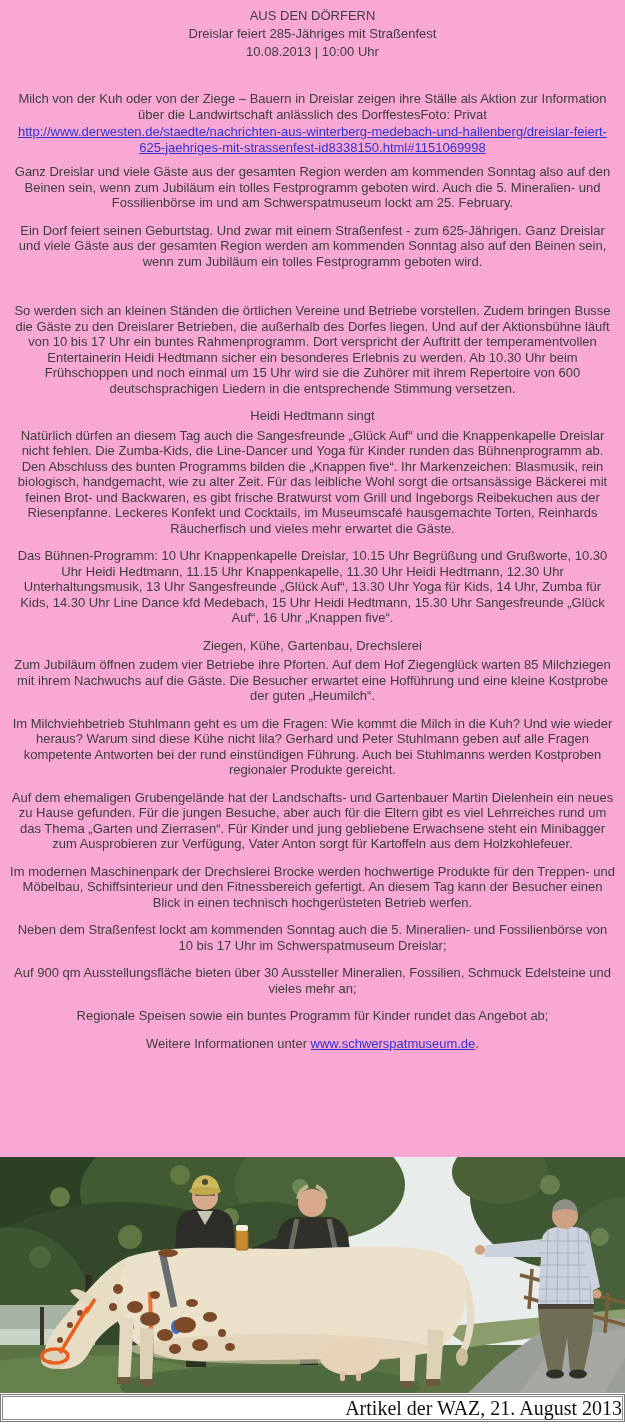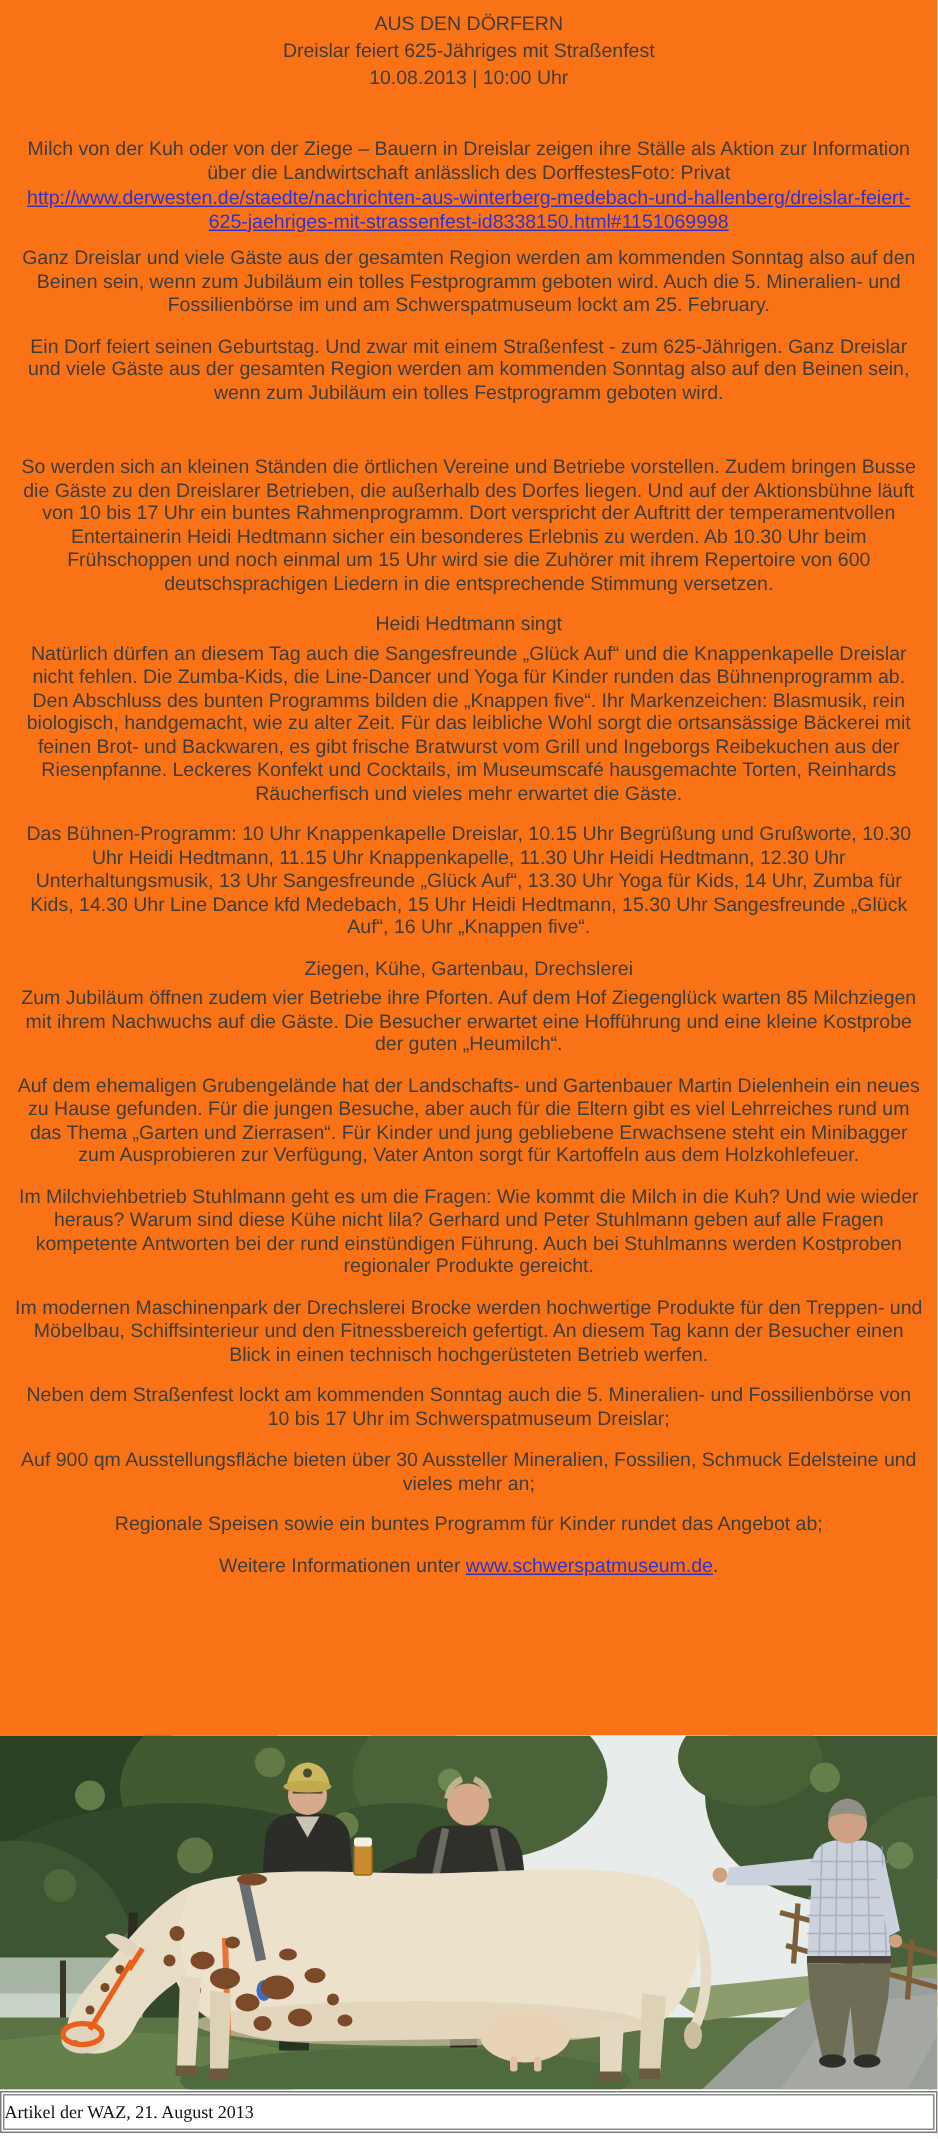--- a/index.html
+++ b/index.html
@@ -1,20 +1,20 @@
 <!DOCTYPE html>
 <html><head>
 <meta charset="utf-8">
 <style>
   html,body { margin:0; padding:0; background:#ffffff; }
   body { width:625px; font-family:"Liberation Sans", sans-serif; }
   .page { width:625px; }
 
   .article {
-    background:#f97316;
+    background:#f9a8d4;
     height:1157px;
     box-sizing:border-box;
     padding:7px 9px 0 9px;
     color:#3D3D3D;
     font-size:13px;
     line-height:15.5px;
     text-align:center;
     overflow:hidden;
   }
   .head-line { line-height:18px; margin:0; }
@@ -31,57 +31,57 @@
 
   .caption-bar {
     margin:1px 0 0 0;
     border:1px solid #7a7a7a;
     padding:1px;
     background:#ffffff;
   }
   .caption-inner {
     border:1px solid #8a8a8a;
     font-family:"Liberation Serif", serif;
-    font-size:12px;
+    font-size:20px;
     line-height:20px;
     color:#111111;
-    text-align:left;
+    text-align:right;
     padding:1px 0;
   }
   .bottom-gap { height:5px; background:#ffffff; }
 </style>
 </head>
 <body>
 
 <div class="page">
 
   <div class="article">
     <div class="head-line">AUS DEN DÖRFERN</div>
-    <div class="head-line">Dreislar feiert 625-Jähriges mit Straßenfest</div>
+    <div class="head-line">Dreislar feiert 285-Jähriges mit Straßenfest</div>
     <div class="head-line">10.08.2013 | 10:00 Uhr</div>
 
     <p class="mt-head m0">Milch von der Kuh oder von der Ziege – Bauern in Dreislar zeigen ihre Ställe als Aktion zur Information über die Landwirtschaft anlässlich des DorffestesFoto: Privat</p>
     <p class="linkline"><a href="#" class="link">http://www.derwesten.de/staedte/nachrichten-aus-winterberg-medebach-und-hallenberg/dreislar-feiert-625-jaehriges-mit-strassenfest-id8338150.html#1151069998</a></p>
     <p>Ganz Dreislar und viele Gäste aus der gesamten Region werden am kommenden Sonntag also auf den Beinen sein, wenn zum Jubiläum ein tolles Festprogramm geboten wird. Auch die 5. Mineralien- und Fossilienbörse im und am Schwerspatmuseum lockt am 25. February.</p>
 
     <p class="m0">Ein Dorf feiert seinen Geburtstag. Und zwar mit einem Straßenfest - zum 625-Jährigen. Ganz Dreislar und viele Gäste aus der gesamten Region werden am kommenden Sonntag also auf den Beinen sein, wenn zum Jubiläum ein tolles Festprogramm geboten wird.</p>
 
     <p class="mt-xl">So werden sich an kleinen Ständen die örtlichen Vereine und Betriebe vorstellen. Zudem bringen Busse die Gäste zu den Dreislarer Betrieben, die außerhalb des Dorfes liegen. Und auf der Aktionsbühne läuft von 10 bis 17 Uhr ein buntes Rahmenprogramm. Dort verspricht der Auftritt der temperamentvollen Entertainerin Heidi Hedtmann sicher ein besonderes Erlebnis zu werden. Ab 10.30 Uhr beim Frühschoppen und noch einmal um 15 Uhr wird sie die Zuhörer mit ihrem Repertoire von 600 deutschsprachigen Liedern in die entsprechende Stimmung versetzen.</p>
 
     <div class="subhead">Heidi Hedtmann singt</div>
     <p>Natürlich dürfen an diesem Tag auch die Sangesfreunde „Glück Auf“ und die Knappenkapelle Dreislar nicht fehlen. Die Zumba-Kids, die Line-Dancer und Yoga für Kinder runden das Bühnenprogramm ab. Den Abschluss des bunten Programms bilden die „Knappen five“. Ihr Markenzeichen: Blasmusik, rein biologisch, handgemacht, wie zu alter Zeit. Für das leibliche Wohl sorgt die ortsansässige Bäckerei mit feinen Brot- und Backwaren, es gibt frische Bratwurst vom Grill und Ingeborgs Reibekuchen aus der Riesenpfanne. Leckeres Konfekt und Cocktails, im Museumscafé hausgemachte Torten, Reinhards Räucherfisch und vieles mehr erwartet die Gäste.</p>
 
     <p>Das Bühnen-Programm: 10 Uhr Knappenkapelle Dreislar, 10.15 Uhr Begrüßung und Grußworte, 10.30 Uhr Heidi Hedtmann, 11.15 Uhr Knappenkapelle, 11.30 Uhr Heidi Hedtmann, 12.30 Uhr Unterhaltungsmusik, 13 Uhr Sangesfreunde „Glück Auf“, 13.30 Uhr Yoga für Kids, 14 Uhr, Zumba für Kids, 14.30 Uhr Line Dance kfd Medebach, 15 Uhr Heidi Hedtmann, 15.30 Uhr Sangesfreunde „Glück Auf“, 16 Uhr „Knappen five“.</p>
 
     <div class="subhead">Ziegen, Kühe, Gartenbau, Drechslerei</div>
     <p>Zum Jubiläum öffnen zudem vier Betriebe ihre Pforten. Auf dem Hof Ziegenglück warten 85 Milchziegen mit ihrem Nachwuchs auf die Gäste. Die Besucher erwartet eine Hofführung und eine kleine Kostprobe der guten „Heumilch“.</p>
 
+    <p>Im Milchviehbetrieb Stuhlmann geht es um die Fragen: Wie kommt die Milch in die Kuh? Und wie wieder heraus? Warum sind diese Kühe nicht lila? Gerhard und Peter Stuhlmann geben auf alle Fragen kompetente Antworten bei der rund einstündigen Führung. Auch bei Stuhlmanns werden Kostproben regionaler Produkte gereicht.</p>
+
     <p>Auf dem ehemaligen Grubengelände hat der Landschafts- und Gartenbauer Martin Dielenhein ein neues zu Hause gefunden. Für die jungen Besuche, aber auch für die Eltern gibt es viel Lehrreiches rund um das Thema „Garten und Zierrasen“. Für Kinder und jung gebliebene Erwachsene steht ein Minibagger zum Ausprobieren zur Verfügung, Vater Anton sorgt für Kartoffeln aus dem Holzkohlefeuer.</p>
-
-    <p>Im Milchviehbetrieb Stuhlmann geht es um die Fragen: Wie kommt die Milch in die Kuh? Und wie wieder heraus? Warum sind diese Kühe nicht lila? Gerhard und Peter Stuhlmann geben auf alle Fragen kompetente Antworten bei der rund einstündigen Führung. Auch bei Stuhlmanns werden Kostproben regionaler Produkte gereicht.</p>
 
     <p>Im modernen Maschinenpark der Drechslerei Brocke werden hochwertige Produkte für den Treppen- und Möbelbau, Schiffsinterieur und den Fitnessbereich gefertigt. An diesem Tag kann der Besucher einen Blick in einen technisch hochgerüsteten Betrieb werfen.</p>
 
     <p>Neben dem Straßenfest lockt am kommenden Sonntag auch die 5. Mineralien- und Fossilienbörse von 10 bis 17 Uhr im Schwerspatmuseum Dreislar;</p>
 
     <p>Auf 900 qm Ausstellungsfläche bieten über 30 Aussteller Mineralien, Fossilien, Schmuck Edelsteine und vieles mehr an;</p>
 
     <p>Regionale Speisen sowie ein buntes Programm für Kinder rundet das Angebot ab;</p>
 
     <p class="m0"><span>Weitere Informationen unter </span><a href="#" class="link">www.schwerspatmuseum.de</a><span>.</span></p>

